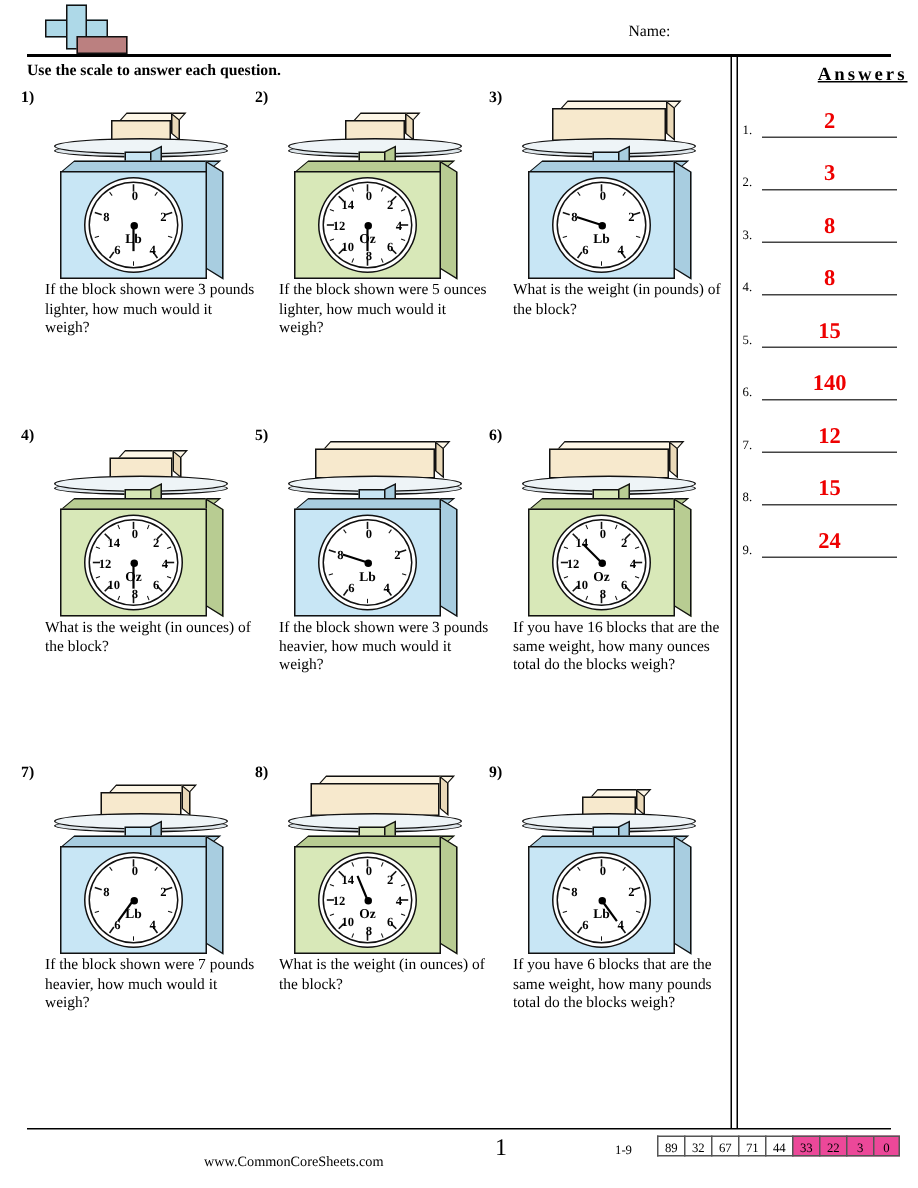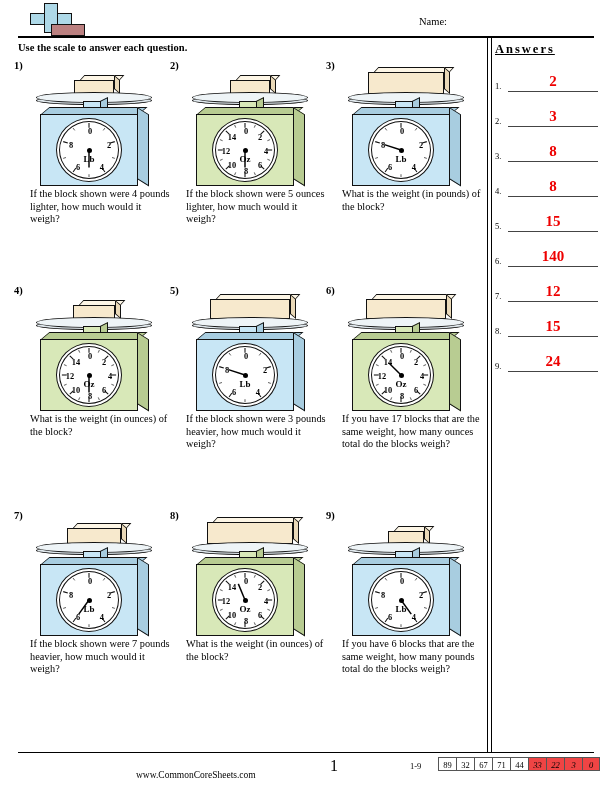--- a/index.html
+++ b/index.html
@@ -23,21 +23,21 @@
   .name-label{position:absolute;left:419px;top:16px;font-size:10.5px;}
   .answer-key{position:absolute;left:466px;top:8px;font-size:17px;font-weight:bold;color:#ee0000;font-family:"Liberation Serif",serif;letter-spacing:1px;}
   .rule{position:absolute;left:18px;top:36px;width:576px;height:0;border-top:2px solid #000;}
 
   .instructions{position:absolute;left:18px;top:42px;font-size:10.5px;font-weight:bold;}
 
   
   .ans-divider{position:absolute;left:487px;top:38px;width:0;height:714px;border-left:1.2px solid #000;}
   .ans-divider2{position:absolute;left:491px;top:38px;width:0;height:714px;border-left:1.2px solid #000;}
   .ans-col{position:absolute;left:495px;top:40px;width:110px;}
-  .ans-title{width:100%;text-align:left;font-size:12.5px;font-weight:bold;letter-spacing:2px;text-decoration:underline;padding-top:2px;}
+  .ans-title{width:100%;text-align:right;font-size:12.5px;font-weight:bold;letter-spacing:2px;text-decoration:underline;padding-top:2px;}
   .ans-row{position:relative;height:35px;}
   .ans-num{position:absolute;left:0px;bottom:1px;font-size:8.5px;}
   .ans-line{position:absolute;left:13px;bottom:0;width:90px;border-bottom:1.1px solid #444;}
   .ans-val{position:absolute;left:13px;bottom:2px;width:90px;text-align:center;font-size:15px;font-weight:bold;color:#ee0000;font-family:"Liberation Serif",serif;}
 
   
   .grid{position:absolute;left:14px;top:60px;width:470px;}
   .prow{position:relative;height:225px;}
   .cell{position:absolute;top:0;width:150px;}
   .c0{left:0px;}
@@ -68,21 +68,21 @@
   .footer-rule{position:absolute;left:18px;top:752px;width:576px;height:0;border-top:1.6px solid #000;}
   .math-badge{position:absolute;left:22px;top:756px;width:104px;height:26px;background:#000;}
   .math-pill{position:absolute;left:5px;top:3px;width:94px;height:20px;background:#fff;border-radius:10px;}
   .math-text{position:absolute;left:0;top:0;width:94px;height:20px;line-height:20px;text-align:center;font-size:13px;font-weight:bold;}
   .site{position:absolute;left:136px;top:770px;font-size:9.5px;}
   .pagenum{position:absolute;left:330px;top:757px;font-size:16px;}
   .range-lbl{position:absolute;left:410px;top:761px;font-size:8.5px;}
   .gradebar{position:absolute;left:438px;top:757px;display:flex;}
   .gcell{width:18px;height:14px;line-height:14px;text-align:center;font-size:8.5px;border:0.9px solid #555;border-right:none;background:#fff;box-sizing:border-box;}
   .gcell:last-child{border-right:0.9px solid #555;}
-  .gcell.hl{background:#ef4444;font-style:italic;}
+  .gcell.hl{background:#ec4899;}
 </style>
 </head>
 <body>
 
 <div class="page">
 
   <div class="header">
     <div class="logo">
       <div class="plus-h"></div>
       <div class="plus-v"></div>
@@ -178,21 +178,21 @@
               </svg>
               <span class="dial-lbl" style="left:33.0px;top:12.0px;">0</span>
               <span class="dial-lbl" style="left:52.0px;top:25.8px;">2</span>
               <span class="dial-lbl" style="left:44.8px;top:48.2px;">4</span>
               <span class="dial-lbl" style="left:21.2px;top:48.2px;">6</span>
               <span class="dial-lbl" style="left:14.0px;top:25.8px;">8</span>
               <span class="dial-unit">Lb</span>
               <span class="hub"></span>
             </div>
           </div>
-          <div class="qtext">If the block shown were 4 pounds lighter, how much would it weigh?</div>
+          <div class="qtext">If the block shown were 3 pounds lighter, how much would it weigh?</div>
         </div>
         <div class="cell c1">
           <span class="qnum">2)</span>
           <div class="scale">
             <div class="sc-blocktop" style="left:49px;top:7px;width:40px;height:6px;transform:skewX(-42deg);transform-origin:bottom left;"></div>
             <div class="sc-block" style="left:84px;top:7px;width:6px;height:14px;transform:skewY(40deg);transform-origin:left top;background:#ead9b8;"></div>
             <div class="sc-block" style="left:44px;top:12px;width:40px;height:14px;"></div>
             <div class="sc-plate2"></div>
             <div class="sc-plate"></div>
             <div class="sc-neck" style="background:#d8e8b8;"></div>
@@ -402,21 +402,21 @@
               <span class="dial-lbl" style="left:53.0px;top:32.0px;">4</span>
               <span class="dial-lbl" style="left:47.1px;top:46.1px;">6</span>
               <span class="dial-lbl" style="left:33.0px;top:52.0px;">8</span>
               <span class="dial-lbl" style="left:18.9px;top:46.1px;">10</span>
               <span class="dial-lbl" style="left:13.0px;top:32.0px;">12</span>
               <span class="dial-lbl" style="left:18.9px;top:17.9px;">14</span>
               <span class="dial-unit">Oz</span>
               <span class="hub"></span>
             </div>
           </div>
-          <div class="qtext">If you have 17 blocks that are the same weight, how many ounces total do the blocks weigh?</div>
+          <div class="qtext">If you have 16 blocks that are the same weight, how many ounces total do the blocks weigh?</div>
         </div>
       </div>
     <div class="prow" id="prow2">
         <div class="cell c0">
           <span class="qnum">7)</span>
           <div class="scale">
             <div class="sc-blocktop" style="left:42px;top:5px;width:54px;height:6px;transform:skewX(-42deg);transform-origin:bottom left;"></div>
             <div class="sc-block" style="left:91px;top:5px;width:6px;height:16px;transform:skewY(40deg);transform-origin:left top;background:#ead9b8;"></div>
             <div class="sc-block" style="left:37px;top:10px;width:54px;height:16px;"></div>
             <div class="sc-plate2"></div>

